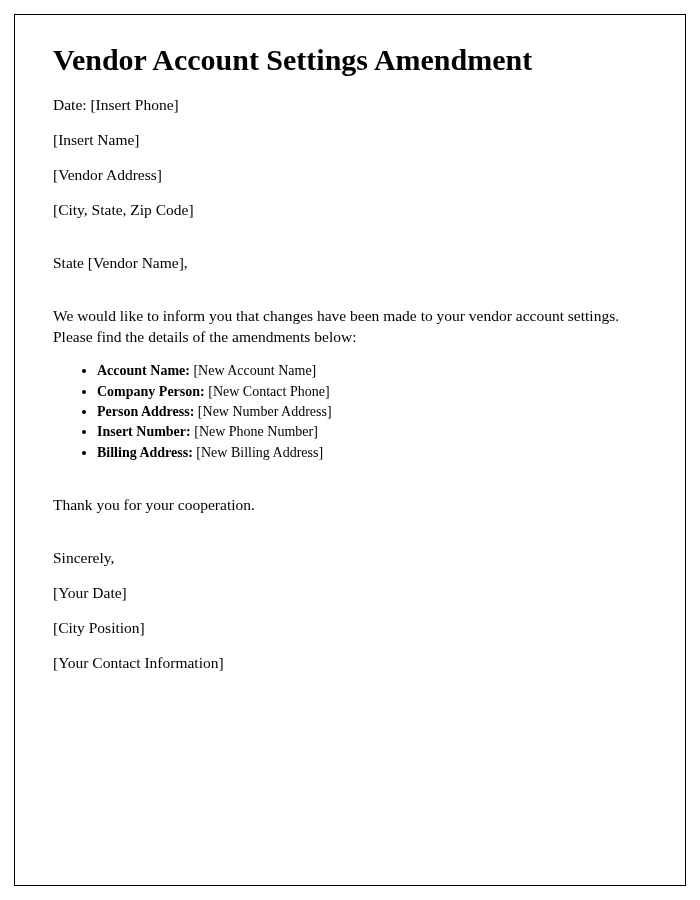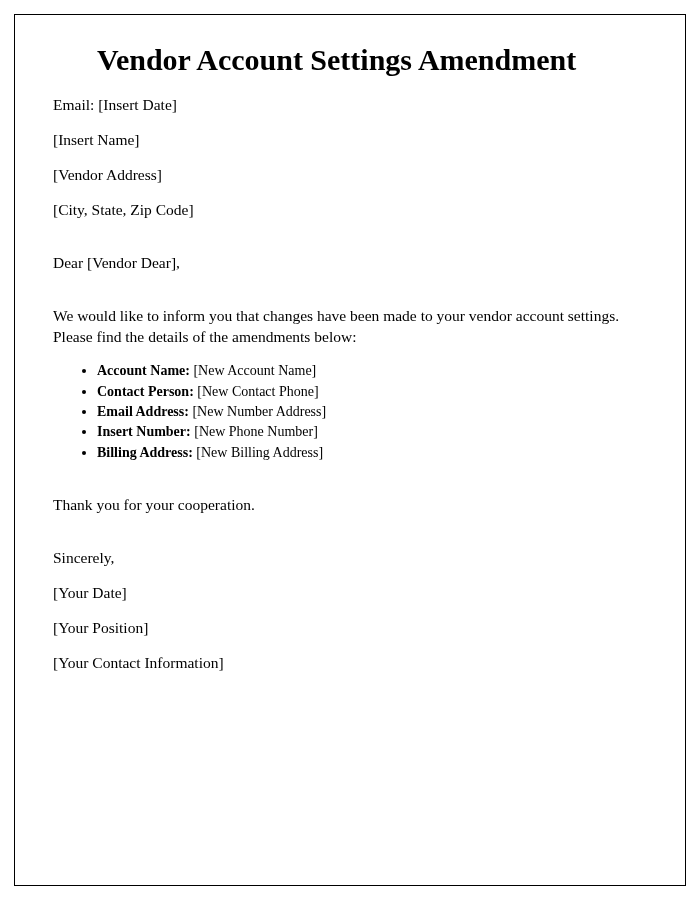--- a/index.html
+++ b/index.html
@@ -17,21 +17,20 @@
     .page {
       border: 1px solid #000;
       width: 100%;
       height: 100%;
       padding: 28px 38px;
     }
     h1 {
       font-size: 30px;
       font-weight: bold;
       margin-bottom: 18px;
-      margin-left: 44px;
     }
     .line {
       font-size: 15.5px;
       margin-bottom: 14px;
       line-height: 1.35;
     }
     .gap {
       margin-top: 32px;
     }
     ul {
@@ -45,38 +44,38 @@
     .label {
       font-weight: bold;
     }
   </style>
 </head>
 <body>
 
 <div class="page">
   <h1>Vendor Account Settings Amendment</h1>
 
-  <div class="line">Email: [Insert Date]</div>
+  <div class="line">Date: [Insert Phone]</div>
   <div class="line">[Insert Name]</div>
   <div class="line">[Vendor Address]</div>
   <div class="line">[City, State, Zip Code]</div>
 
-  <div class="line gap">Dear [Vendor Dear],</div>
+  <div class="line gap">State [Vendor Name],</div>
 
   <div class="line gap">We would like to inform you that changes have been made to your vendor account settings. Please find the details of the amendments below:</div>
 
   <ul>
     <li><span class="label">Account Name:</span><span> [New Account Name]</span></li>
-    <li><span class="label">Contact Person:</span><span> [New Contact Phone]</span></li>
-    <li><span class="label">Email Address:</span><span> [New Number Address]</span></li>
+    <li><span class="label">Company Person:</span><span> [New Contact Phone]</span></li>
+    <li><span class="label">Person Address:</span><span> [New Number Address]</span></li>
     <li><span class="label">Insert Number:</span><span> [New Phone Number]</span></li>
     <li><span class="label">Billing Address:</span><span> [New Billing Address]</span></li>
   </ul>
 
 
   <div class="line gap">Thank you for your cooperation.</div>
 
   <div class="line gap">Sincerely,</div>
 
   <div class="line">[Your Date]</div>
-  <div class="line">[Your Position]</div>
+  <div class="line">[City Position]</div>
   <div class="line">[Your Contact Information]</div>
 </div>
 
 </body></html>

